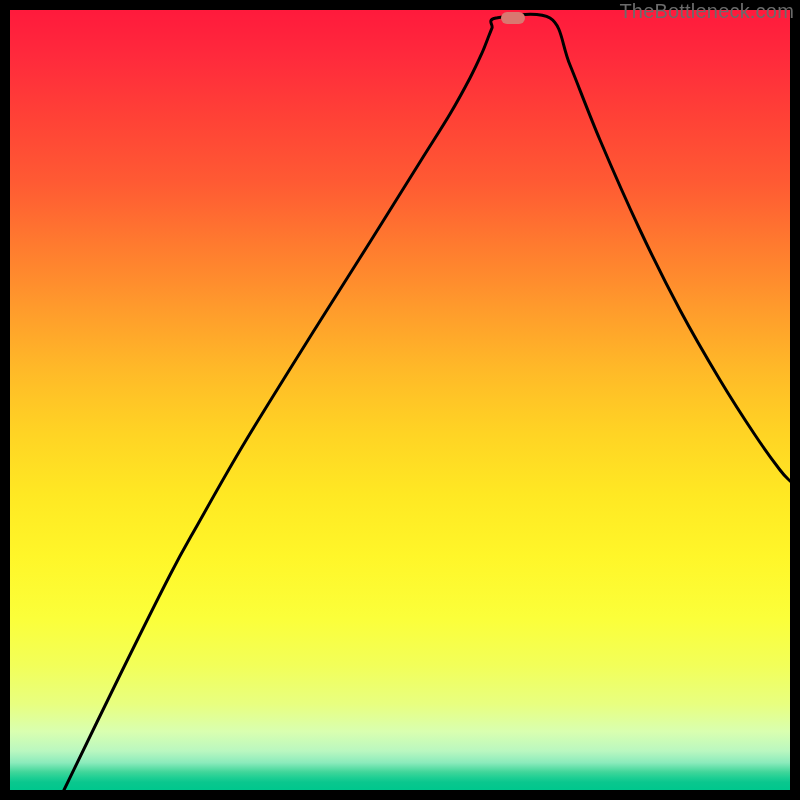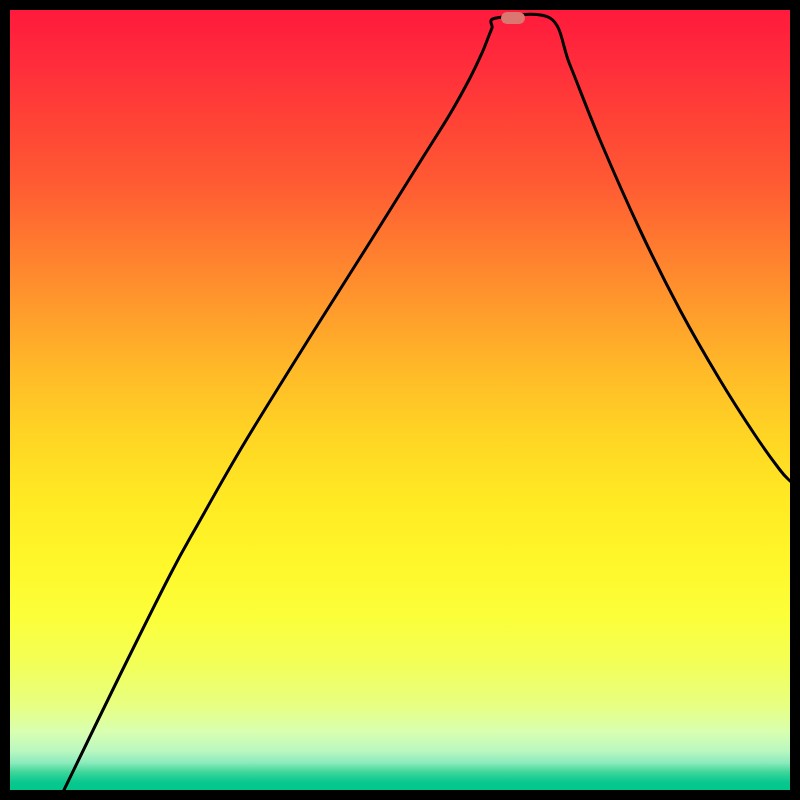--- a/index.html
+++ b/index.html
@@ -86,13 +86,14 @@
   <div class="plot">
     <div class="gradient"></div>
 
     <svg class="curve" viewBox="0 0 780 780" preserveAspectRatio="none">
       <path id="curve-path" fill="none" stroke="#000000" stroke-width="3" stroke-linecap="round" stroke-linejoin="round" d="M 54 780 C 63.333333333333336 760.8333333333334, 92.33333333333333 700.8333333333334, 110 665 C 127.66666666666667 629.1666666666666, 147 590.1666666666666, 160 565 C 173 539.8333333333334, 175.5 536.1666666666666, 188 514 C 200.5 491.8333333333333, 215.5 464.5, 235 432 C 254.5 399.5, 284.1666666666667 352.3333333333333, 305 319 C 325.8333333333333 285.6666666666667, 342.5 259.8333333333333, 360 232 C 377.5 204.16666666666666, 396.6666666666667 173.33333333333334, 410 152 C 423.3333333333333 130.66666666666666, 431.6666666666667 118, 440 104 C 448.3333333333333 90, 454.6666666666667 78.16666666666667, 460 68 C 465.3333333333333 57.833333333333336, 469 49.666666666666664, 472 43 C 475 36.333333333333336, 476.3333333333333 32.166666666666664, 478 28 C 479.6666666666667 23.833333333333332, 480.6666666666667 21.333333333333332, 482 18 C 483.3333333333333 14.666666666666666, 476.3333333333333 9.666666666666666, 486 8 C 495.6666666666667 6.333333333333333, 527.6666666666666 0.16666666666666696, 540 8 C 552.3333333333334 15.833333333333332, 551.6666666666666 34.66666666666667, 560 55 C 568.3333333333334 75.33333333333333, 578.3333333333334 102.5, 590 130 C 601.6666666666666 157.5, 616.6666666666666 191.66666666666666, 630 220 C 643.3333333333334 248.33333333333334, 656.6666666666666 275, 670 300 C 683.3333333333334 325, 697.5 349.1666666666667, 710 370 C 722.5 390.8333333333333, 735 410, 745 425 C 755 440, 764.1666666666666 452.3333333333333, 770 460 C 775.8333333333334 467.6666666666667, 778.3333333333334 469.1666666666667, 780 471"></path>
     </svg>
 
     <div class="marker" id="marker" style="left: 491px; top: 2px; width: 24px; height: 12px; background: rgb(217, 119, 112);"></div>
   </div>
 
+  <div class="watermark">TheBottleneck.com</div>
 </div>
 
 </body></html>

